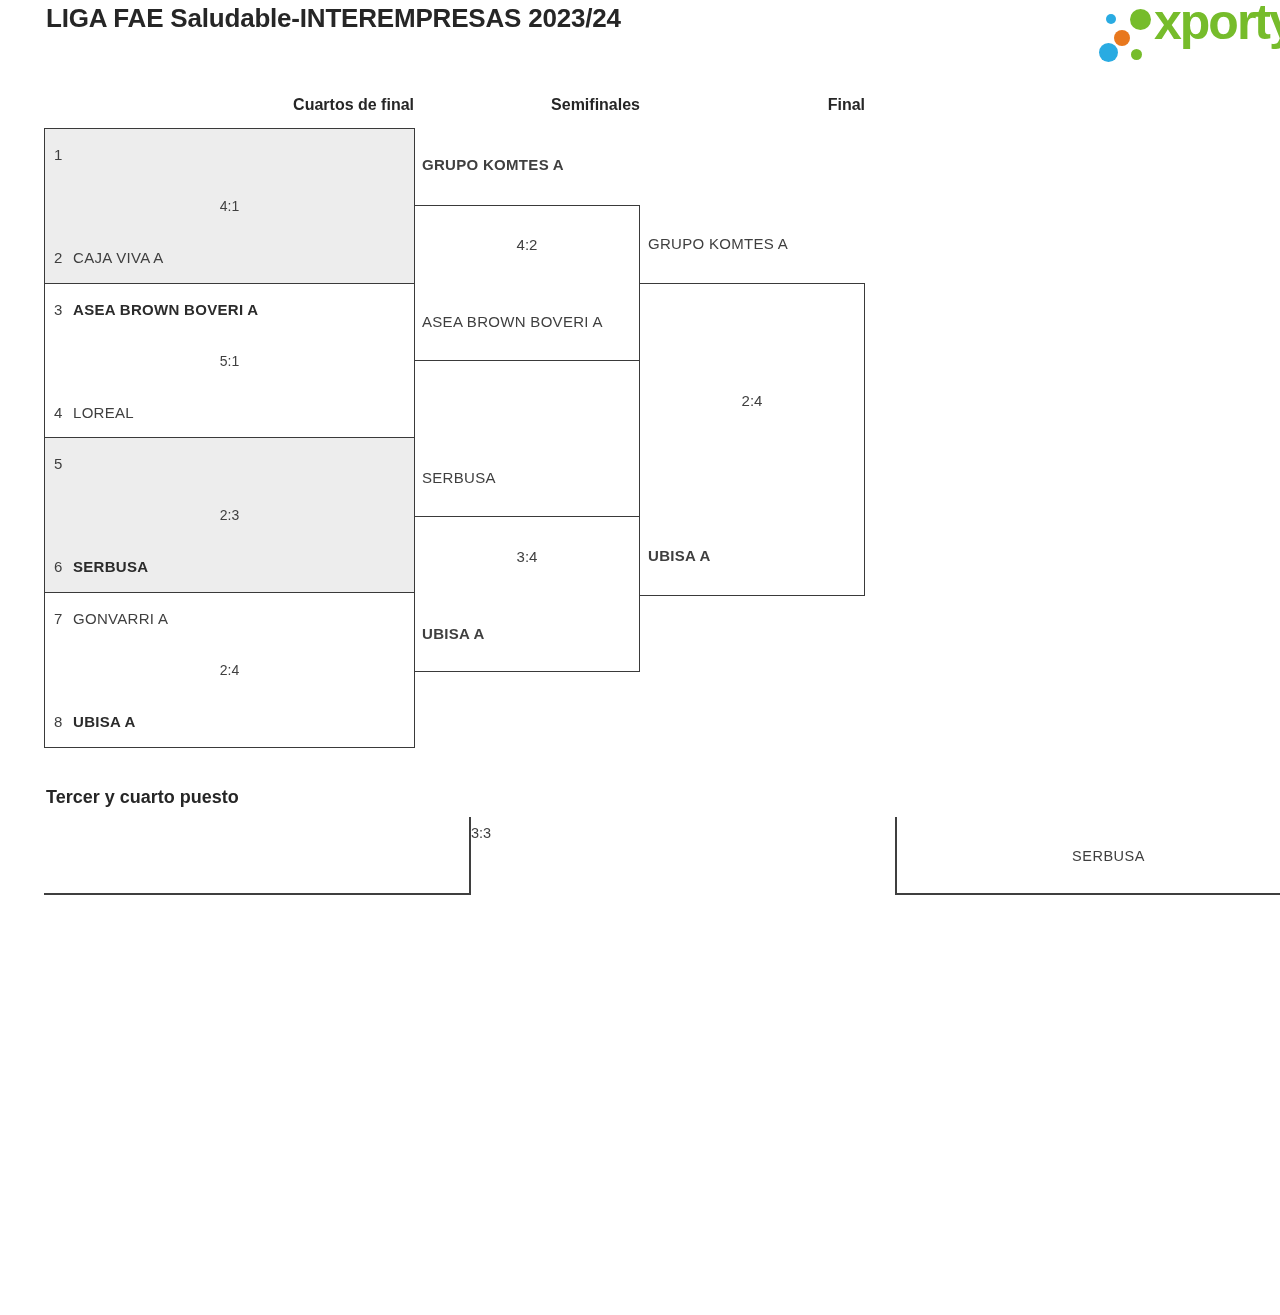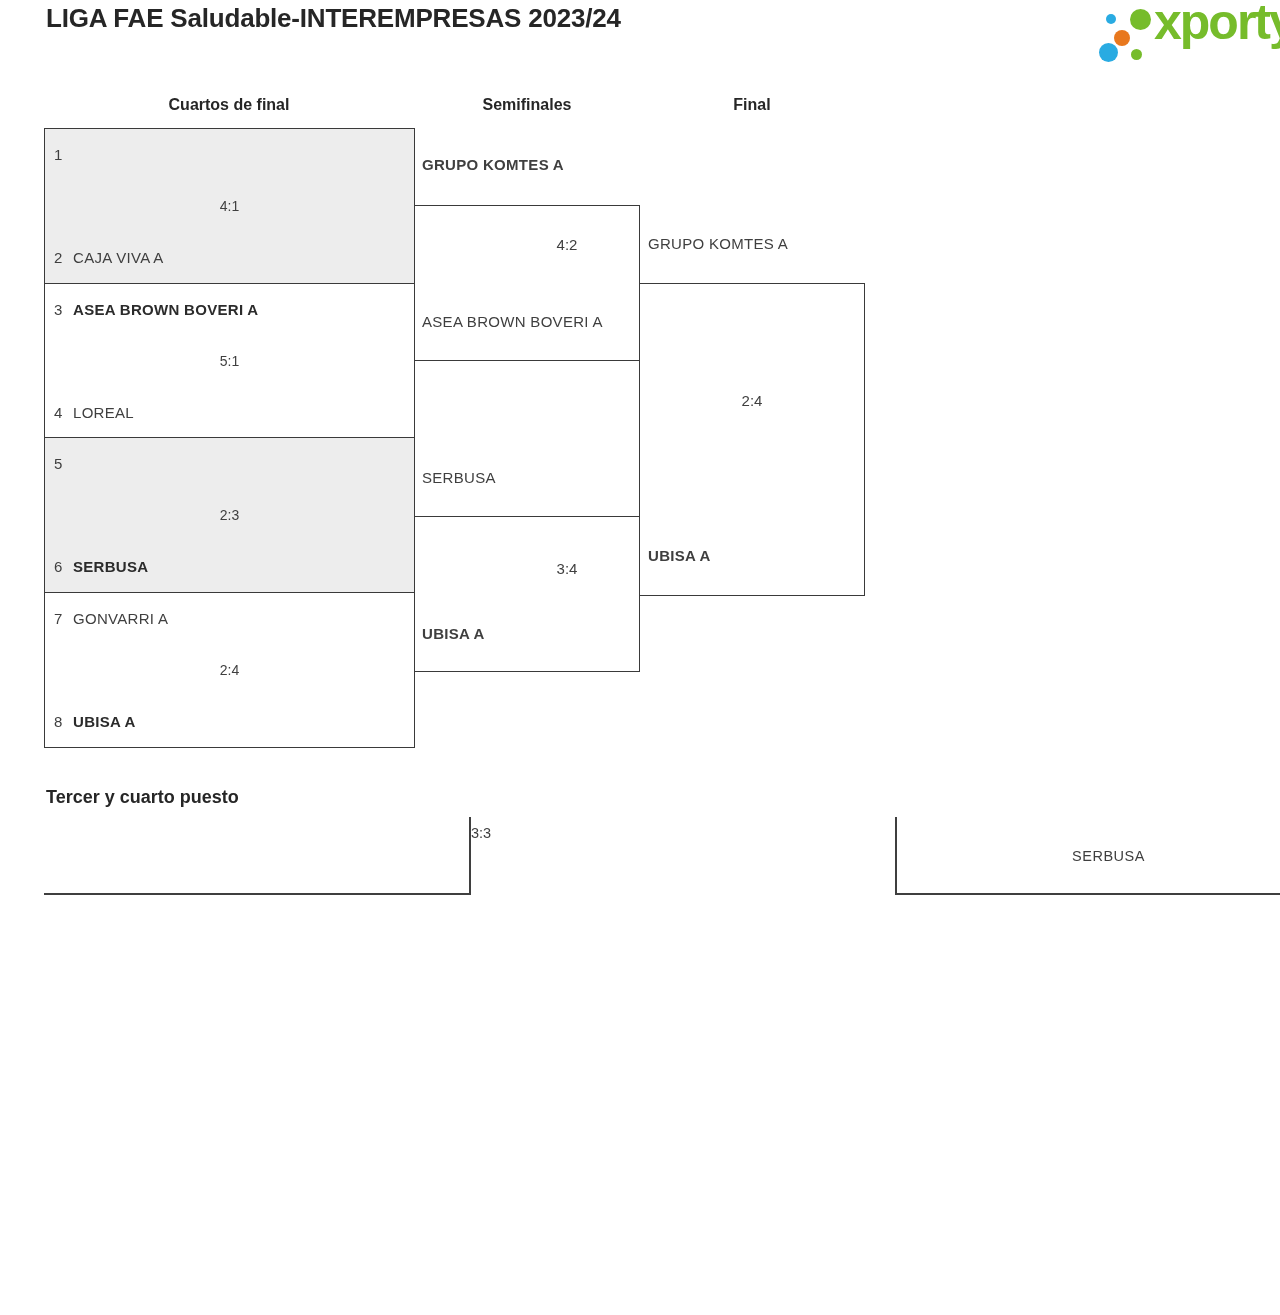--- a/index.html
+++ b/index.html
@@ -28,21 +28,21 @@
   .dot-blue-big  {left:5px; top:41px;width:19px;height:19px;background:#29abe2;}
   .dot-green-small{left:37px;top:47px;width:11px;height:11px;background:#76bc2b;}
   .logo-text{
     position:absolute;left:60px;top:-9px;
     font-size:50px;font-weight:800;letter-spacing:-2px;
     color:#76bc2b;
   }
   
   .round-header{
     position:absolute;top:96px;height:22px;
-    text-align:center;font-size:16px;font-weight:600;color:#262626;
+    text-align:right;font-size:16px;font-weight:600;color:#262626;
   }
   .rh-qf{left:0;width:370px;}
   .rh-sf{left:370px;width:226px;}
   .rh-f {left:595px;width:226px;}
   
   .box{
     position:absolute;
     border:1px solid #3a3a3a;
     box-sizing:border-box;
     background:#ffffff;
@@ -69,21 +69,21 @@
   .qf .score{top:69px;}
   .bold{font-weight:700;color:#2b2b2b;}
   
   .flabel{
     position:absolute;font-size:15px;color:#3f3f3f;
     letter-spacing:0.3px;white-space:nowrap;
   }
   .fscore{
     position:absolute;text-align:center;font-size:15px;color:#3f3f3f;
   }
-  .sf-score{left:370px;width:226px;padding-left:40px;}
+  .sf-score{left:370px;width:226px;}
   .f-score{left:595px;width:226px;}
   
   .third-heading{
     position:absolute;left:2px;top:787px;
     font-size:18px;font-weight:600;color:#262626;
   }
   .half-box{position:absolute;top:817px;height:78px;box-sizing:border-box;}
   .half-left{
     left:0;width:427px;
     border-right:2px solid #3f3f3f;border-bottom:2px solid #3f3f3f;
@@ -174,21 +174,21 @@
   <div class="box sf sf1"></div>
   <div class="box sf sf2"></div>
 
   <div class="box fin"></div>
 
   <div class="flabel bold" style="left:378px;top:156px;">GRUPO KOMTES A</div>
   <div class="fscore sf-score" style="top:236px;">4:2</div>
   <div class="flabel" style="left:378px;top:313px;">ASEA BROWN BOVERI A</div>
 
   <div class="flabel" style="left:378px;top:469px;">SERBUSA</div>
-  <div class="fscore sf-score" style="top:560px;">3:4</div>
+  <div class="fscore sf-score" style="top:548px;">3:4</div>
   <div class="flabel bold" style="left:378px;top:625px;">UBISA A</div>
 
   <div class="flabel" style="left:604px;top:235px;">GRUPO KOMTES A</div>
   <div class="fscore f-score" style="top:392px;">2:4</div>
   <div class="flabel bold" style="left:604px;top:547px;">UBISA A</div>
 
   <div class="third-heading">Tercer y cuarto puesto</div>
   <div class="half-box half-left"></div>
   <div class="half-box half-right"></div>
   <div class="third-score">3:3</div>

